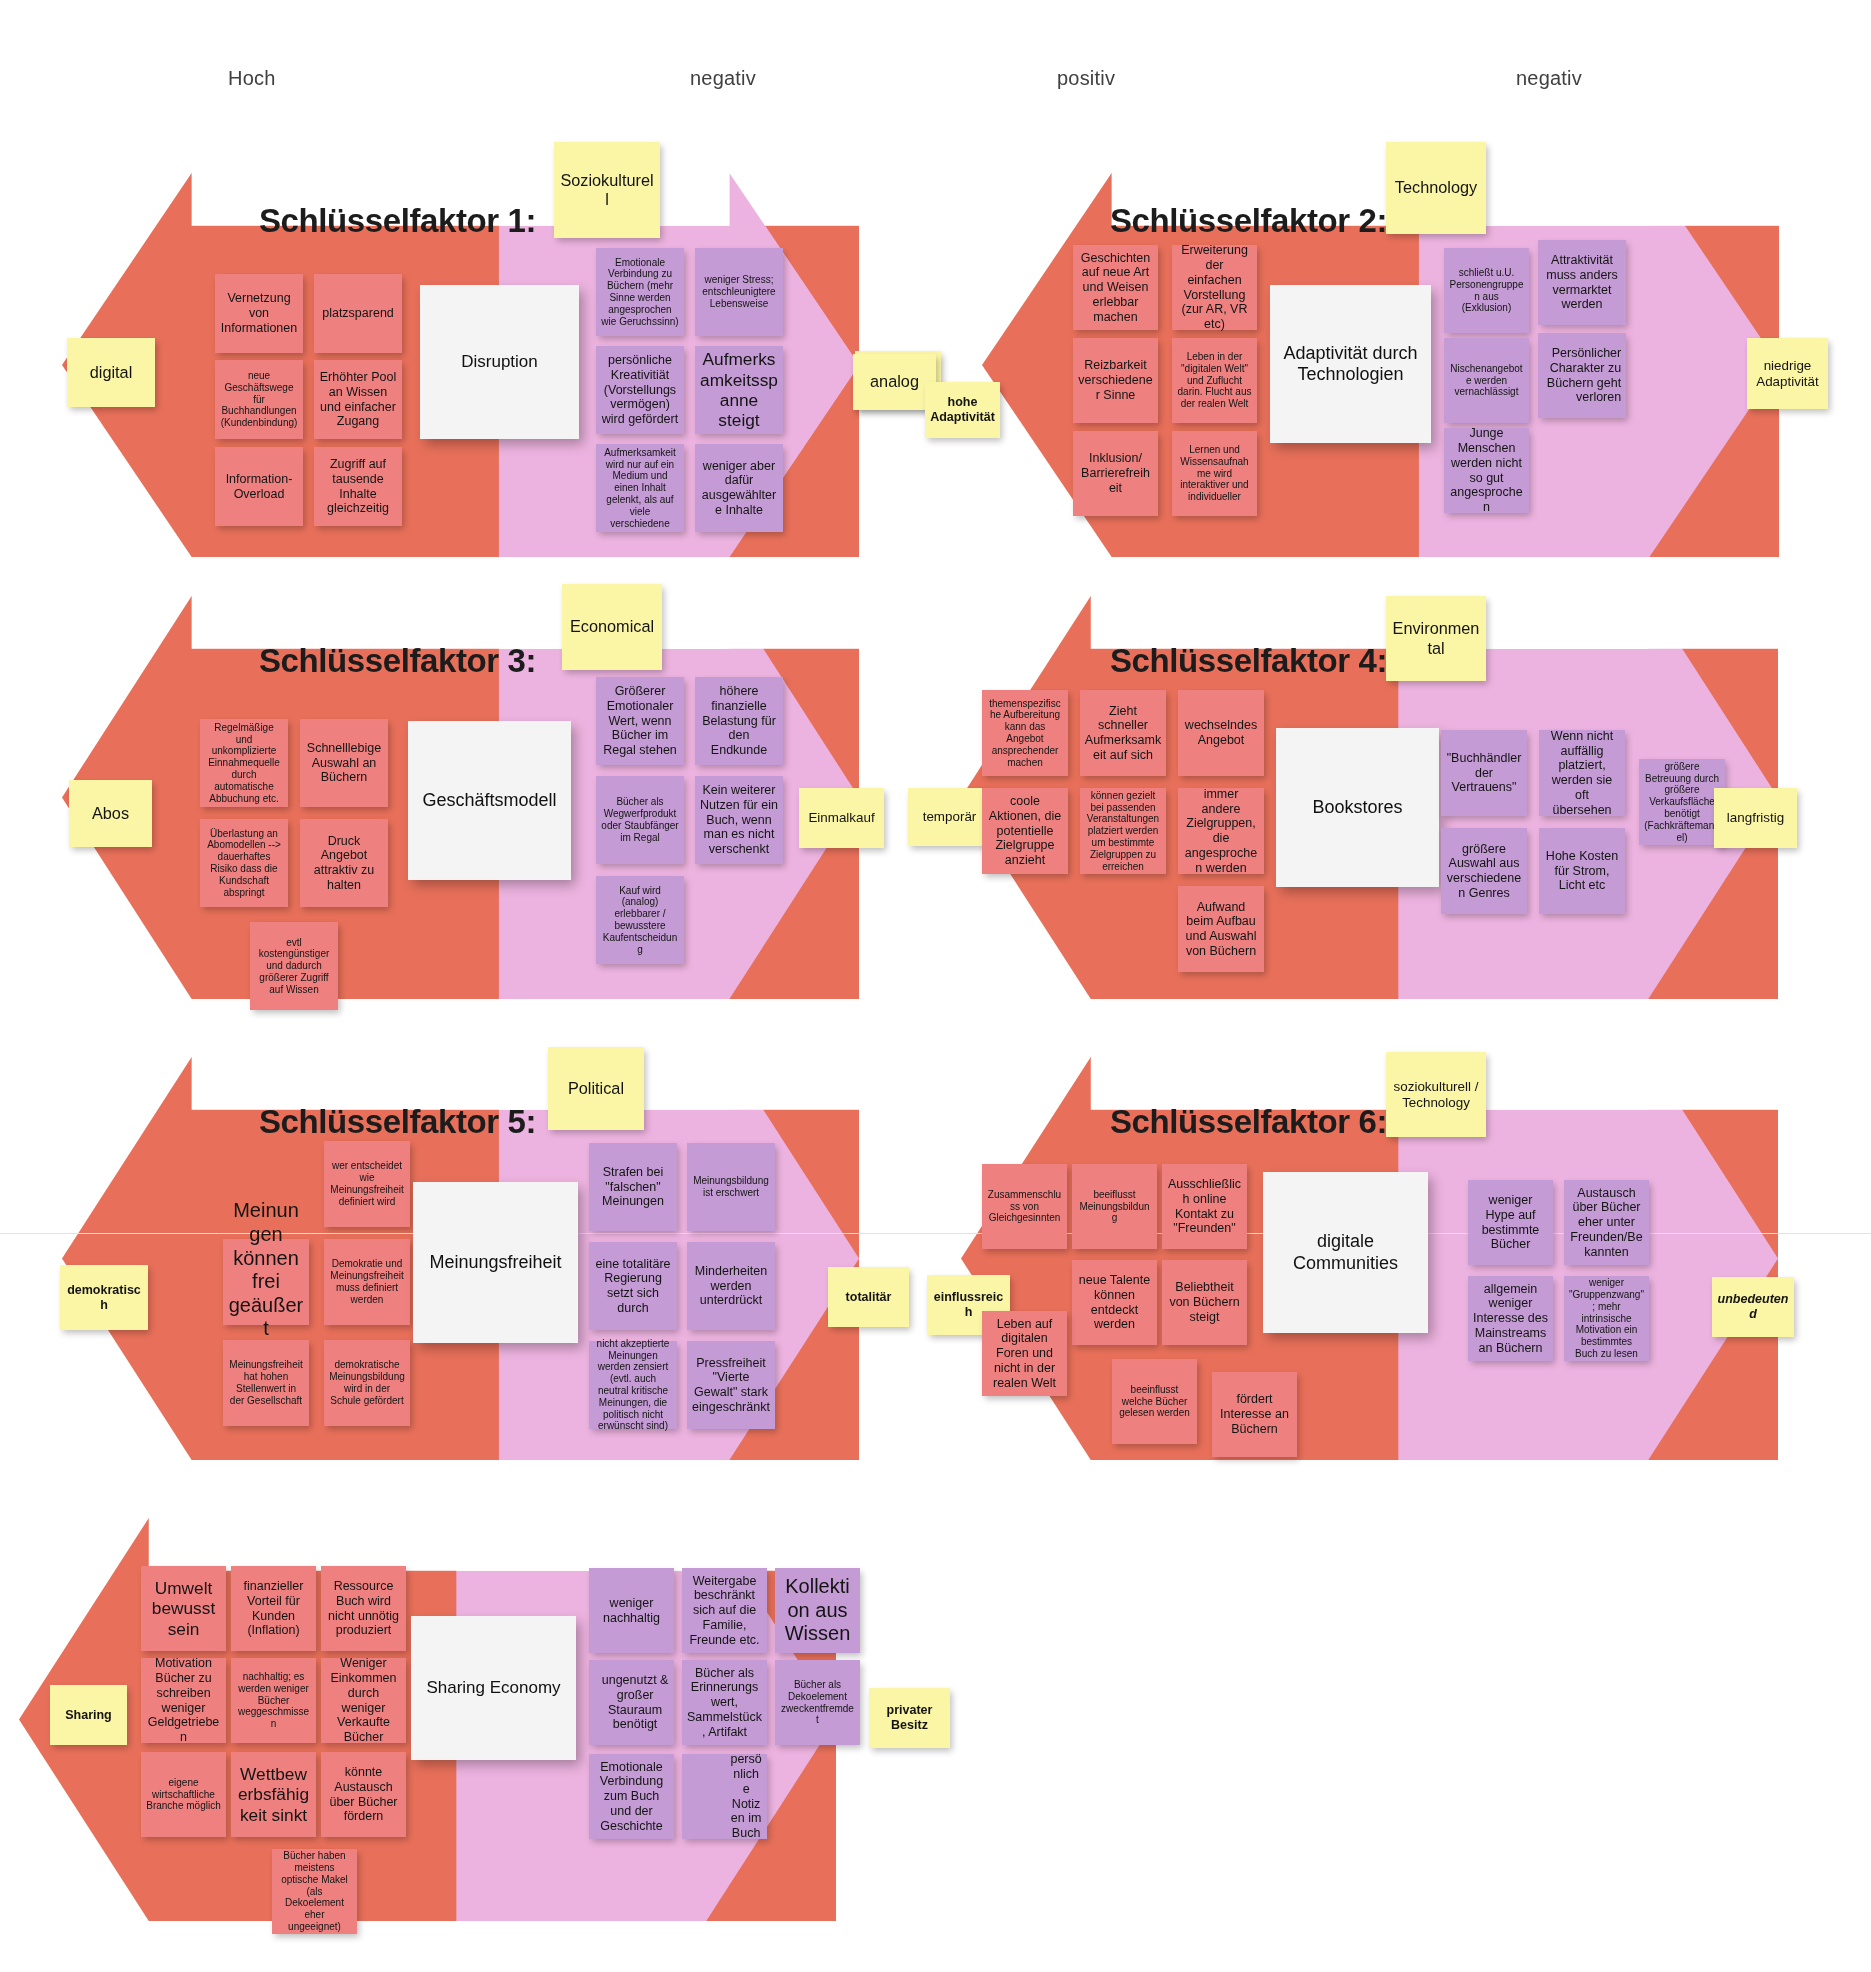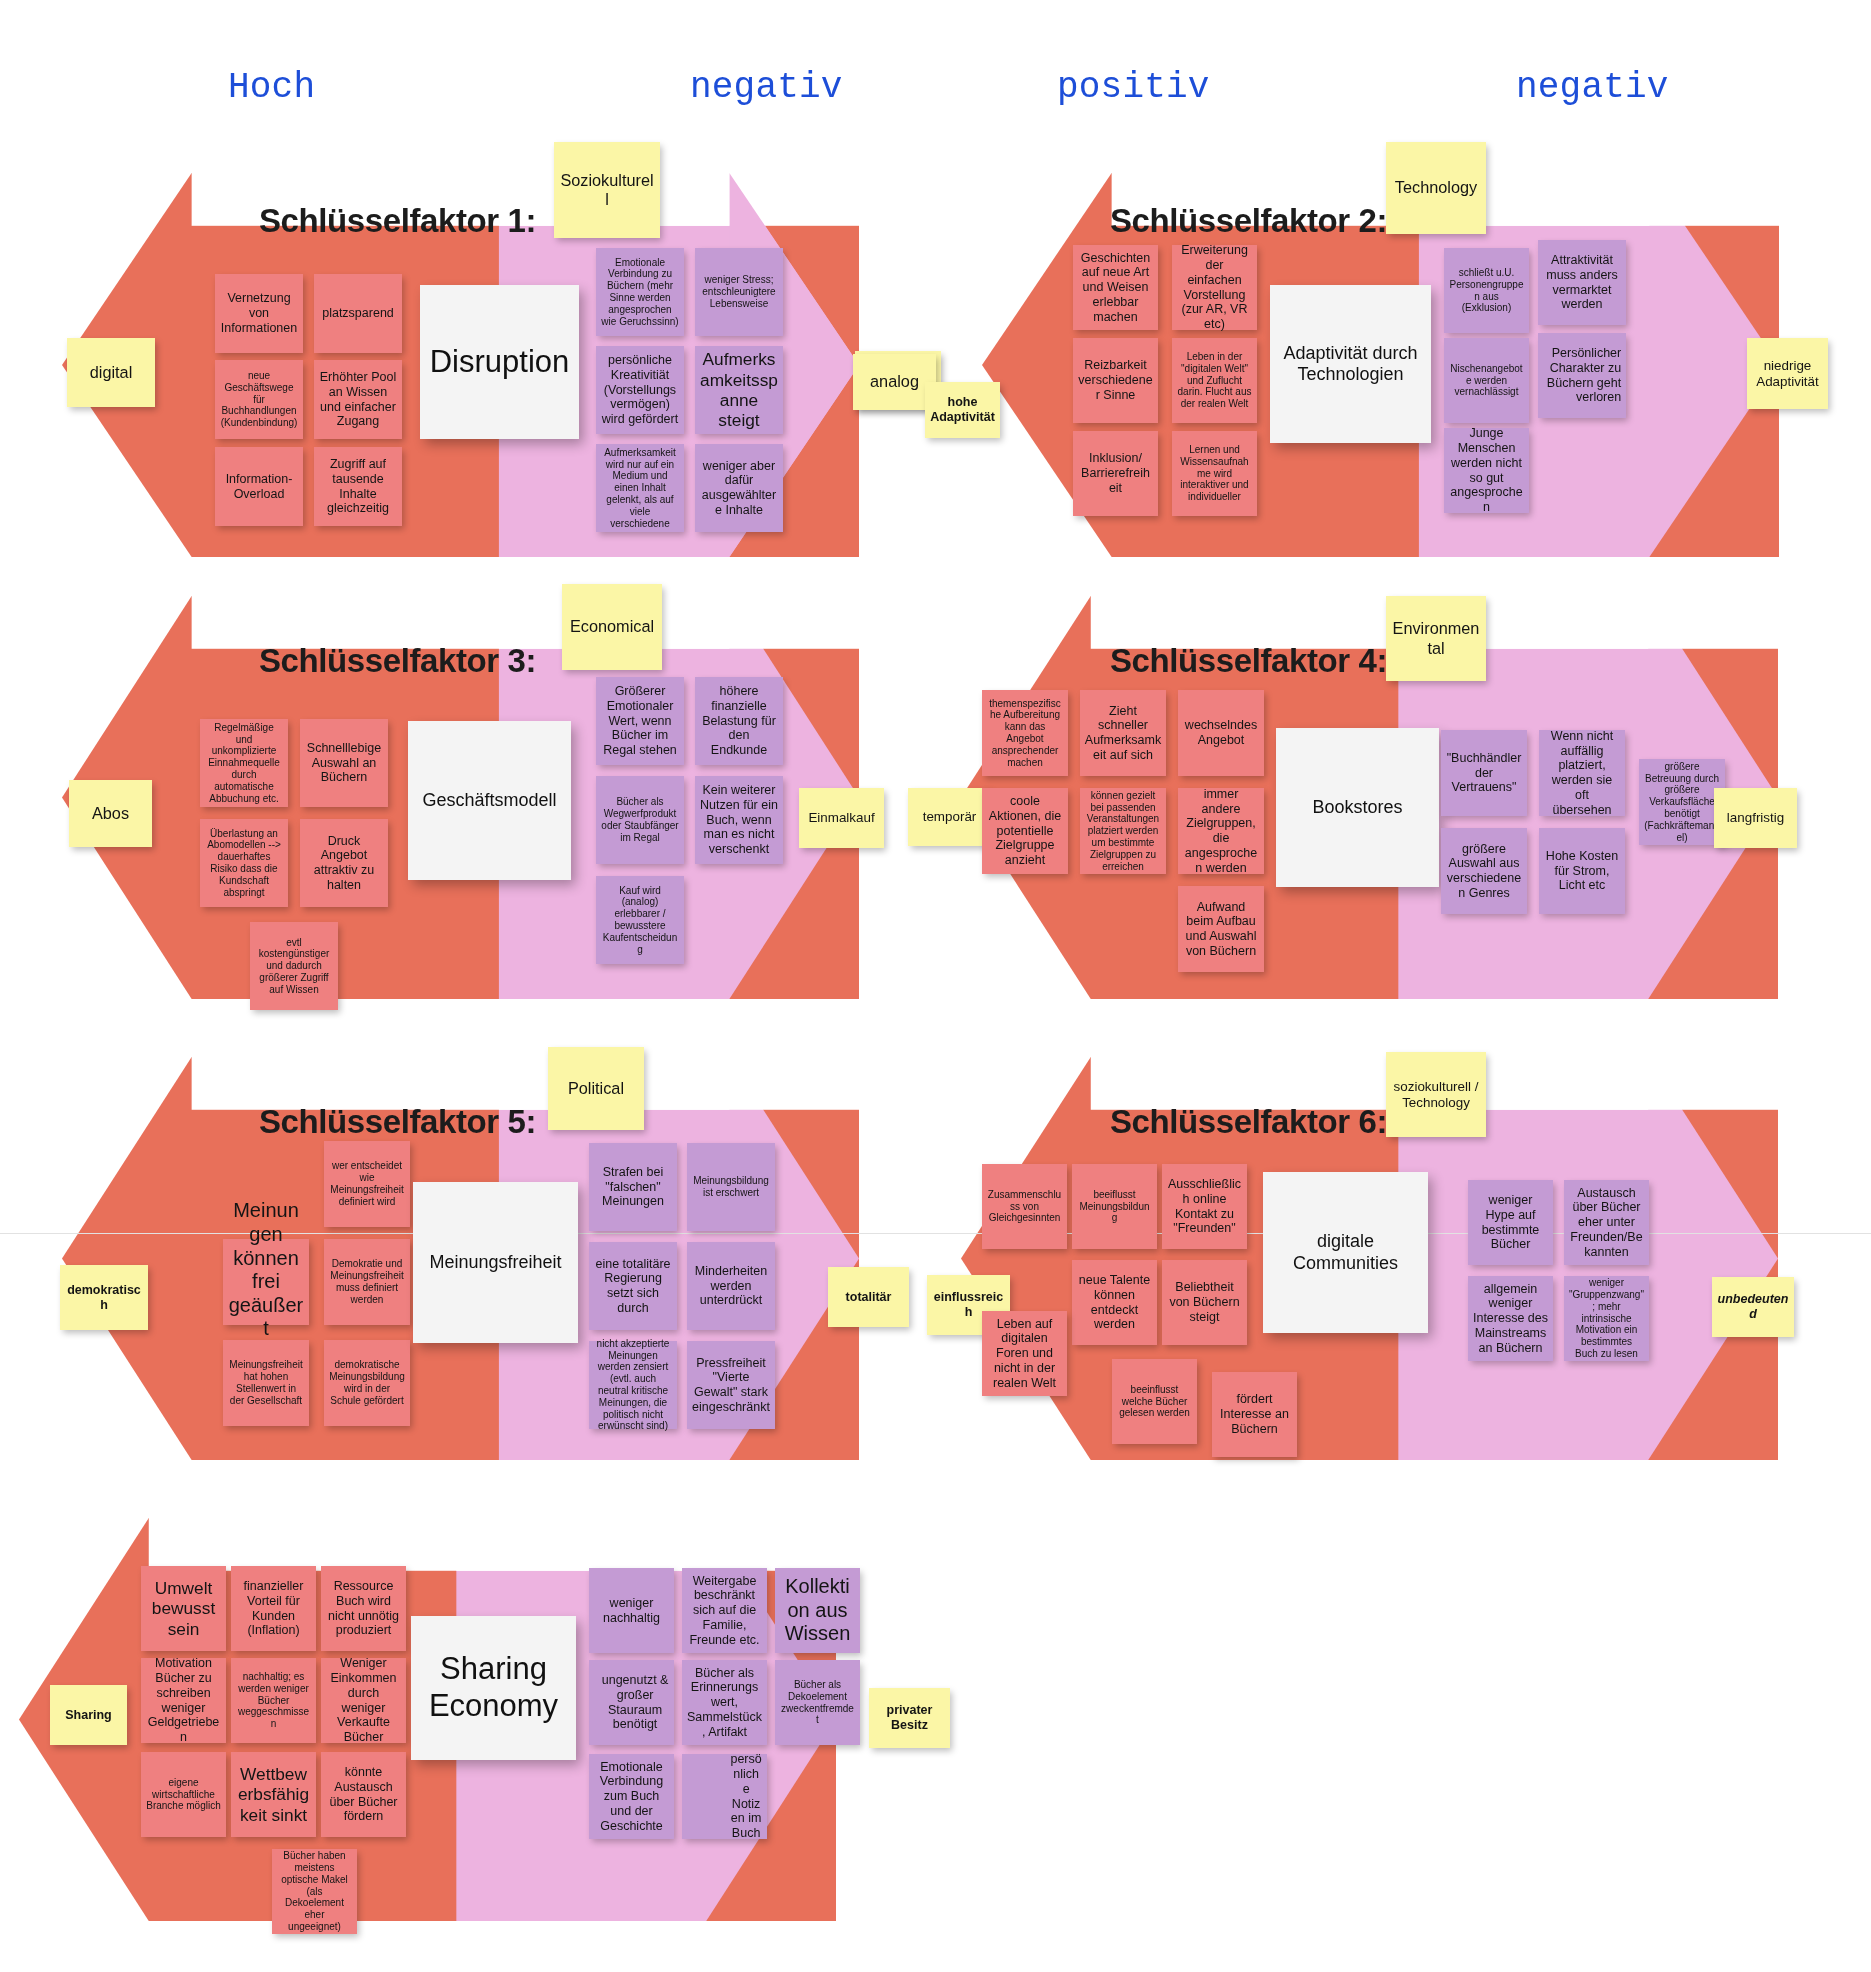--- a/index.html
+++ b/index.html
@@ -1,20 +1,20 @@
 <!DOCTYPE html>
 <html><head>
 <meta charset="utf-8">
 <style>
   html,body{margin:0;padding:0;background:#ffffff;}
   body{width:1871px;height:1972px;position:relative;overflow:hidden;
        font-family:"Liberation Sans","DejaVu Sans",sans-serif;color:#1a1a1a;}
 
-  .axis-label{position:absolute;font-size:36px;color:#1d4ed8;font-weight:400;
-              letter-spacing:0.2px;white-space:nowrap;font-family:Liberation Mono, monospace;}
+  .axis-label{position:absolute;font-size:20px;color:#404040;font-weight:400;
+              letter-spacing:0.2px;white-space:nowrap;}
 
   
   .band{position:absolute;}
   .arrow{position:absolute;top:0;left:0;width:100%;height:100%;}
   .arrow svg{display:block;width:100%;height:100%;}
 
   .title{position:absolute;font-size:33px;font-weight:bold;color:#1c1c1c;
          letter-spacing:-0.4px;white-space:nowrap;z-index:9;}
 
   
@@ -24,21 +24,21 @@
         word-break:break-word;hyphens:none;z-index:6;}
   .n-red{background:#ef8080;color:#141414;}
   .n-pur{background:#c49bd4;color:#141414;}
   .n-yel{background:#fbf6a6;color:#141414;}
   .n-wht{background:#f4f4f4;color:#111;box-shadow:4.8px 5.8px 11.5px rgba(0,0,0,.30);}
 
   .note.sm{font-size:10px;}
   .note.md{font-size:12.5px;}
   .note.lg{font-size:20px;}
   .note.xl{font-size:17.3px;}
-  .note.hub{font-size:31px;font-weight:400;}
+  .note.hub{font-size:17px;font-weight:400;}
   .note.hub2{font-size:18px;font-weight:400;text-align:center;}
   .note.tag{font-size:16.3px;}
   .note.tagsm{font-size:12.5px;font-weight:bold;margin-top:28px;}
   .note.tagmd{font-size:13.4px;}
 
   .band-divider{position:absolute;left:0;top:1233px;width:1871px;height:1px;
                 background:#e2e2e2;z-index:1;}
 </style>
 </head>
 <body>

